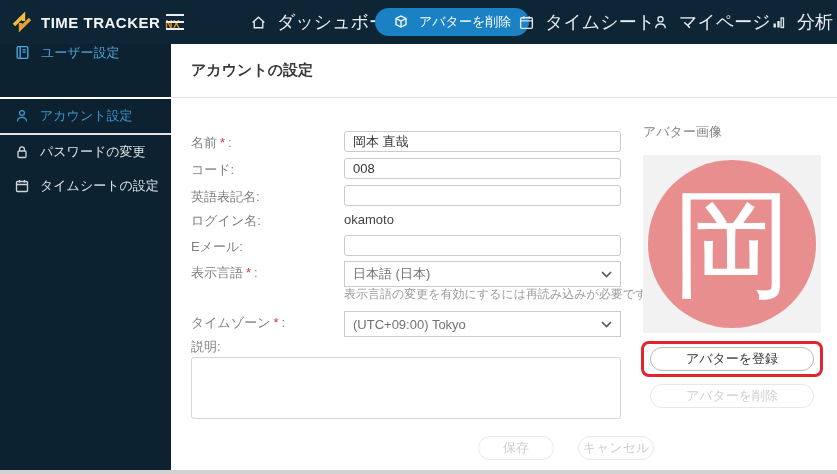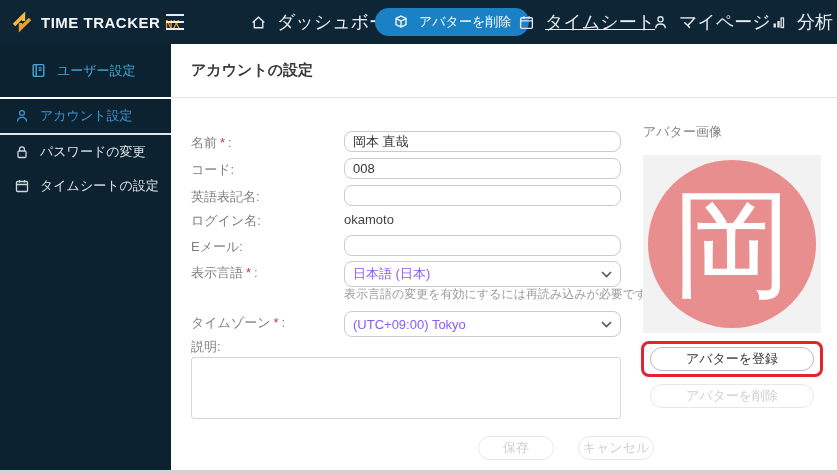--- a/index.html
+++ b/index.html
@@ -17,40 +17,40 @@
   .hamburger span { display:block; width:18px; height:2px; background:#e8eef3; }
   .nav-item { position:absolute; top:0; height:44px; display:flex; align-items:center; gap:10px;
     color:#e9eef2; font-size:18px; cursor:pointer; }
   .nav-item svg { flex:0 0 auto; }
   .nav-pill { position:absolute; left:375px; top:8px; height:28px; padding:0 18px;
     display:flex; align-items:center; gap:10px; background:#1b81c5; border-radius:14px;
     color:#ffffff; font-size:13px; cursor:pointer; }
 
   
   .sidebar { position:absolute; left:0; top:44px; width:171px; height:426px; background:#0d2231; }
-  .side-header { height:53px; display:flex; align-items:center; gap:10px; padding-left:30px;
+  .side-header { height:53px; display:flex; gap:10px; padding-left:14px;
     color:#4da6db; font-size:13px; }
   .side-item { height:34px; display:flex; align-items:center; gap:10px; padding-left:14px;
     color:#dde3e8; font-size:13px; cursor:pointer; }
   .side-item.active { color:#3e96d2; border-top:2px solid #ffffff; border-bottom:2px solid #e5e5e5; height:38px; }
 
   
   .main { position:absolute; left:171px; top:44px; width:666px; height:426px; background:#ffffff; }
   .page-title { position:absolute; left:20px; top:17px; font-size:15px; font-weight:700; color:#3a3a3a; }
   .title-divider { position:absolute; left:0; top:53px; width:666px; height:1px; background:#e3e3e3; }
 
   .flabel { position:absolute; left:20px; font-size:13px; color:#808080; white-space:nowrap; }
   .flabel .req { color:#cc3b3b; margin:0 3px; }
   .ctl { position:absolute; left:173px; width:277px; }
-  input.txt { width:277px; height:21px; border:1px solid #cbcbcb; border-radius:8px;
+  input.txt { width:277px; height:21px; border:1px solid #cbcbcb; border-radius:3px;
     padding:0 8px; font-size:13px; color:#333; font-family:inherit; background:#fff; }
   .plain-value { position:absolute; left:173px; font-size:13px; color:#444; }
   .selectbox { position:absolute; left:173px; width:277px; height:21px; border:1px solid #cbcbcb;
-    border-radius:8px; background:#fff; display:flex; align-items:center; justify-content:space-between;
-    padding:12px 8px; font-size:13px; color:#8b5cf6; cursor:pointer; }
+    border-radius:0; background:#fff; display:flex; align-items:center; justify-content:space-between;
+    padding:12px 8px; font-size:13px; color:#737373; cursor:pointer; }
   .hint { position:absolute; left:173px; font-size:12px; color:#9b9b9b; white-space:nowrap; }
   textarea.desc { position:absolute; left:20px; top:313px; width:430px; height:62px;
     border:1px solid #d6d6d6; border-radius:3px; resize:none; font-family:inherit; font-size:13px; padding:4px 8px; color:#333; }
 
   .btn { border:1px solid #b9b9b9; background:#fff; border-radius:12px; font-size:13px;
     color:#333; font-family:inherit; cursor:pointer; }
   .btn.disabled { border-color:#e7e7e7; color:#cfcfcf; cursor:default; }
 
   
   .avatar-label { position:absolute; left:472px; top:79px; font-size:13px; color:#808080;text-align:center; }
@@ -103,21 +103,21 @@
       <span>ダッシュボード</span>
     </div>
 
     <div class="nav-pill">
       <svg class="ic" width="16" height="16" viewBox="0 0 16 16" style="stroke:#ffffff;">
         <path d="M8 2 L13 4.5 V10.5 L8 13 L3 10.5 V4.5 Z M3 4.5 L8 7 L13 4.5 M8 7 V13"></path>
       </svg>
       <span>アバターを削除</span>
     </div>
 
-    <div class="nav-item" style="left:518px;text-decoration:underline;">
+    <div class="nav-item" style="left:518px;">
       <svg class="ic" width="17" height="17" viewBox="0 0 16 16">
         <rect x="2.5" y="3.5" width="11" height="10" rx="1"></rect>
         <path d="M2.5 6.5 H13.5 M5.5 2 V4.5 M10.5 2 V4.5"></path>
       </svg>
       <span>タイムシート</span>
     </div>
 
     <div class="nav-item" style="left:652px;">
       <svg class="ic" width="17" height="17" viewBox="0 0 16 16">
         <circle cx="8" cy="5" r="2.4"></circle>

